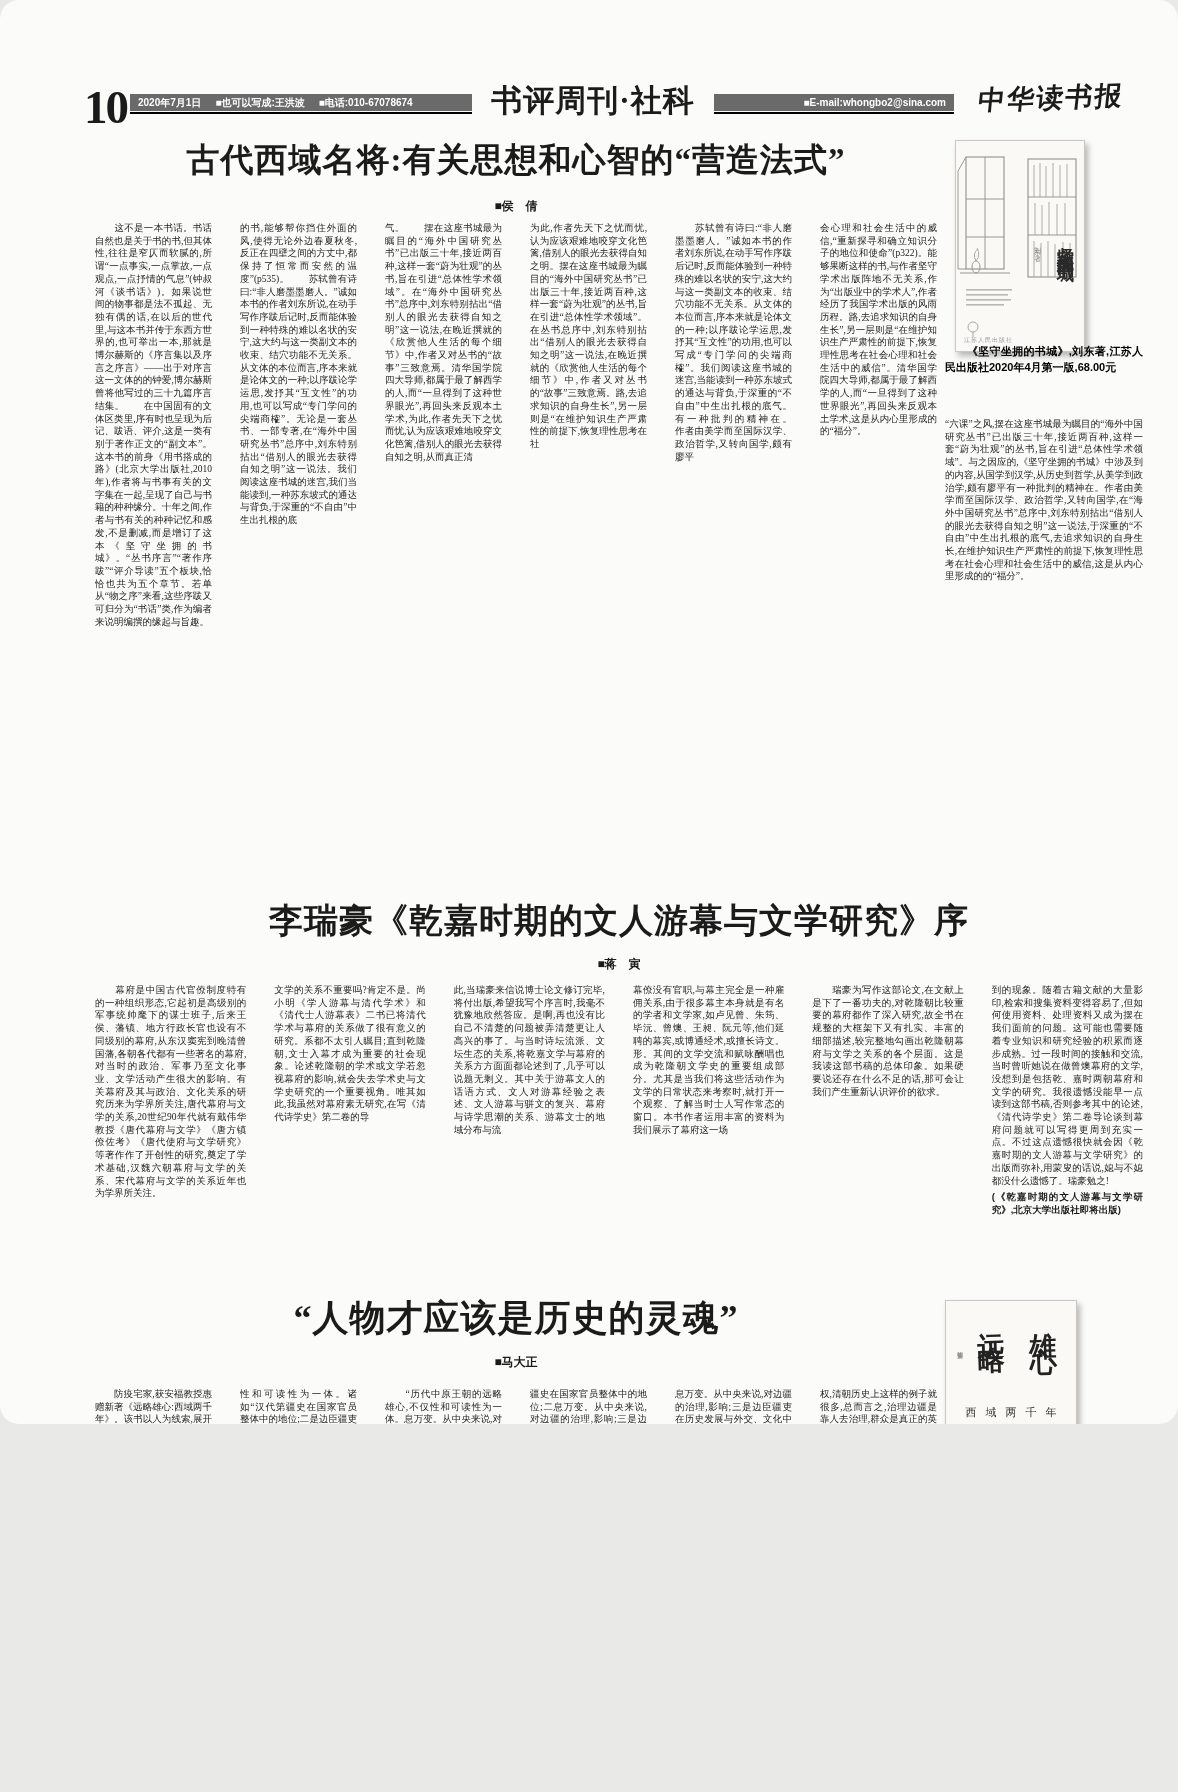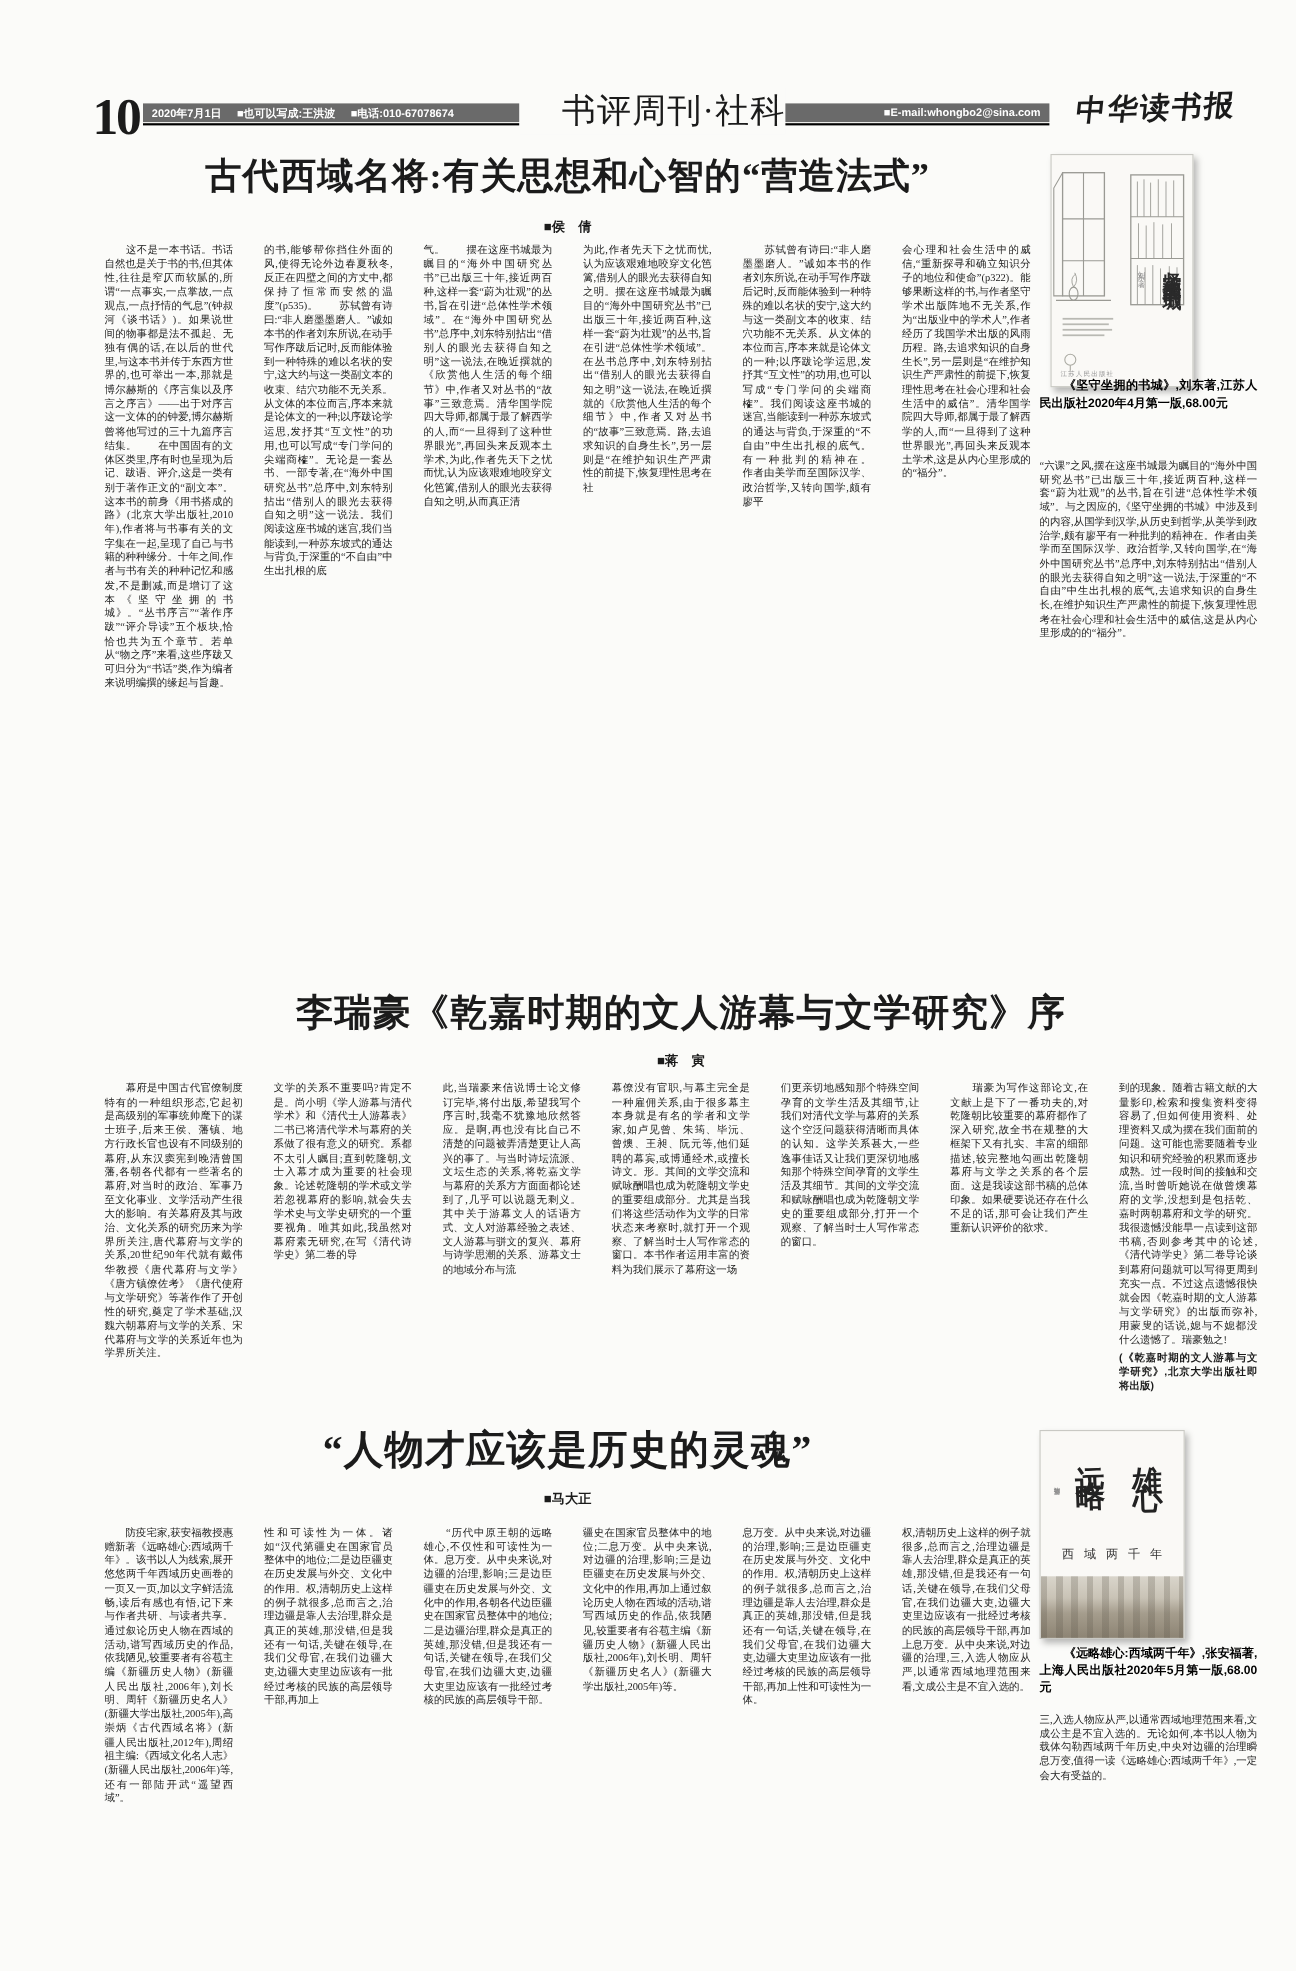--- a/index.html
+++ b/index.html
@@ -1,31 +1,31 @@
 <!DOCTYPE html>
 <html><head>
 <meta charset="utf-8">
 <style>
   * { margin:0; padding:0; box-sizing:border-box; }
   html,body { background:#e9e9e7; }
   body { font-family:"Liberation Serif", serif; }
-  .page { position:relative; width:1178px; height:1792px; margin:0 auto;
-          background:#fbfbf9; overflow:hidden; color:#1b1b1b; }
+  .page { position:relative; width:1178px; height:1424px; margin:0 auto;
+          background:#fbfbf9; overflow:hidden; color:#1b1b1b;border-radius:19px; }
 
   
   .pagenum { position:absolute; left:84px; top:80px; font-size:47px; font-weight:700;
              font-family:"Liberation Serif",serif; letter-spacing:-2px; }
   .hbar { position:absolute; height:17px; background:#6a6a6a; color:#fff;
           font:700 10px "Liberation Sans",sans-serif; display:flex; align-items:center;
           padding:0 8px; gap:14px; white-space:nowrap; }
   .hbar-left  { left:130px; top:94px; width:346px; }
   .hbar-right { left:714px; top:94px; width:240px; justify-content:flex-end; }
   .hrule { position:absolute; left:130px; top:112px; width:824px; height:2px; background:#000; }
-  .section-title { position:absolute; left:472px; top:80px; width:242px; text-align:right;
-                   font-size:31px; font-weight:400; letter-spacing:1px; background:#fbfbf9; }
+  .section-title { position:absolute; left:472px; top:80px; width:242px; text-align:center;
+                   font-size:31px; font-weight:700; letter-spacing:1px; background:#fbfbf9; }
   .masthead { position:absolute; left:958px; top:80px; width:186px; text-align:center;
               font-size:27px; font-weight:700; transform:skewX(-8deg) rotate(-2deg);
               letter-spacing:2px; }
 
   
   .art-title { position:absolute; text-align:center; font-weight:700; letter-spacing:1px;
                font-family:"Liberation Serif",serif; }
   .a1-title { left:95px; top:138px; width:842px; font-size:33px; }
   .a2-title { left:95px; top:898px; width:1048px; font-size:34px; }
   .a3-title { left:95px; top:1294px; width:842px; font-size:36px; }
@@ -158,21 +158,20 @@
   <div class="caption cap1">《坚守坐拥的书城》,刘东著,江苏人民出版社2020年4月第一版,68.00元</div>
   <div class="railtext rail1">“六课”之风,摆在这座书城最为瞩目的“海外中国研究丛书”已出版三十年,接近两百种,这样一套“蔚为壮观”的丛书,旨在引进“总体性学术领域”。与之因应的,《坚守坐拥的书城》中涉及到的内容,从国学到汉学,从历史到哲学,从美学到政治学,颇有廖平有一种批判的精神在。作者由美学而至国际汉学、政治哲学,又转向国学,在“海外中国研究丛书”总序中,刘东特别拈出“借别人的眼光去获得自知之明”这一说法,于深重的“不自由”中生出扎根的底气,去追求知识的自身生长,在维护知识生产严肃性的前提下,恢复理性思考在社会心理和社会生活中的威信,这是从内心里形成的的“福分”。</div>
 
   <div class="art-title a2-title">李瑞豪《乾嘉时期的文人游幕与文学研究》序</div>
   <div class="byline a2-byline">■蒋　寅</div>
   <div class="cols a2-cols">
     <div class="col">　　幕府是中国古代官僚制度特有的一种组织形态,它起初是高级别的军事统帅麾下的谋士班子,后来王侯、藩镇、地方行政长官也设有不同级别的幕府,从东汉窦宪到晚清曾国藩,各朝各代都有一些著名的幕府,对当时的政治、军事乃至文化事业、文学活动产生很大的影响。有关幕府及其与政治、文化关系的研究历来为学界所关注,唐代幕府与文学的关系,20世纪90年代就有戴伟华教授《唐代幕府与文学》《唐方镇僚佐考》《唐代使府与文学研究》等著作作了开创性的研究,奠定了学术基础,汉魏六朝幕府与文学的关系、宋代幕府与文学的关系近年也为学界所关注。</div>
     <div class="col">文学的关系不重要吗?肯定不是。尚小明《学人游幕与清代学术》和《清代士人游幕表》二书已将清代学术与幕府的关系做了很有意义的研究。系都不太引人瞩目;直到乾隆朝,文士入幕才成为重要的社会现象。论述乾隆朝的学术或文学若忽视幕府的影响,就会失去学术史与文学史研究的一个重要视角。唯其如此,我虽然对幕府素无研究,在写《清代诗学史》第二卷的导</div>
     <div class="col">此,当瑞豪来信说博士论文修订完毕,将付出版,希望我写个序言时,我毫不犹豫地欣然答应。是啊,再也没有比自己不清楚的问题被弄清楚更让人高兴的事了。与当时诗坛流派、文坛生态的关系,将乾嘉文学与幕府的关系方方面面都论述到了,几乎可以说题无剩义。其中关于游幕文人的话语方式、文人对游幕经验之表述、文人游幕与骈文的复兴、幕府与诗学思潮的关系、游幕文士的地域分布与流</div>
     <div class="col">幕僚没有官职,与幕主完全是一种雇佣关系,由于很多幕主本身就是有名的学者和文学家,如卢见曾、朱筠、毕沅、曾燠、王昶、阮元等,他们延聘的幕宾,或博通经术,或擅长诗文。形。其间的文学交流和赋咏酬唱也成为乾隆朝文学史的重要组成部分。尤其是当我们将这些活动作为文学的日常状态来考察时,就打开一个观察、了解当时士人写作常态的窗口。本书作者运用丰富的资料为我们展示了幕府这一场</div>
-    <div class="col">们更亲切地感知那个特殊空间孕育的文学生活及其细节,让我们对清代文学与幕府的关系这个空泛问题获得清晰而具体的认知。这学关系甚大,一些逸事佳话又让我们更深切地感知那个特殊空间孕育的文学生活及其细节。其间的文学交流和赋咏酬唱也成为乾隆朝文学史的重要组成部分,打开一个观察、了解当时士人写作常态的窗口。</div>
     <div class="col">　　瑞豪为写作这部论文,在文献上是下了一番功夫的,对乾隆朝比较重要的幕府都作了深入研究,故全书在规整的大框架下又有扎实、丰富的细部描述,较完整地勾画出乾隆朝幕府与文学之关系的各个层面。这是我读这部书稿的总体印象。如果硬要说还存在什么不足的话,那可会让我们产生重新认识评价的欲求。</div>
     <div class="col7wrap">
       <div class="coltext">到的现象。随着古籍文献的大量影印,检索和搜集资料变得容易了,但如何使用资料、处理资料又成为摆在我们面前的问题。这可能也需要随着专业知识和研究经验的积累而逐步成熟。过一段时间的接触和交流,当时曾听她说在做曾燠幕府的文学,没想到是包括乾、嘉时两朝幕府和文学的研究。我很遗憾没能早一点读到这部书稿,否则参考其中的论述,《清代诗学史》第二卷导论谈到幕府问题就可以写得更周到充实一点。不过这点遗憾很快就会因《乾嘉时期的文人游幕与文学研究》的出版而弥补,用蒙叟的话说,媳与不媳都没什么遗憾了。瑞豪勉之!</div>
       <div class="footnote">(《乾嘉时期的文人游幕与文学研究》,北京大学出版社即将出版)</div>
     </div>
   </div>
 
   <div class="art-title a3-title">“人物才应该是历史的灵魂”</div>
   <div class="byline a3-byline">■马大正</div>
   <div class="cols a3-cols">

